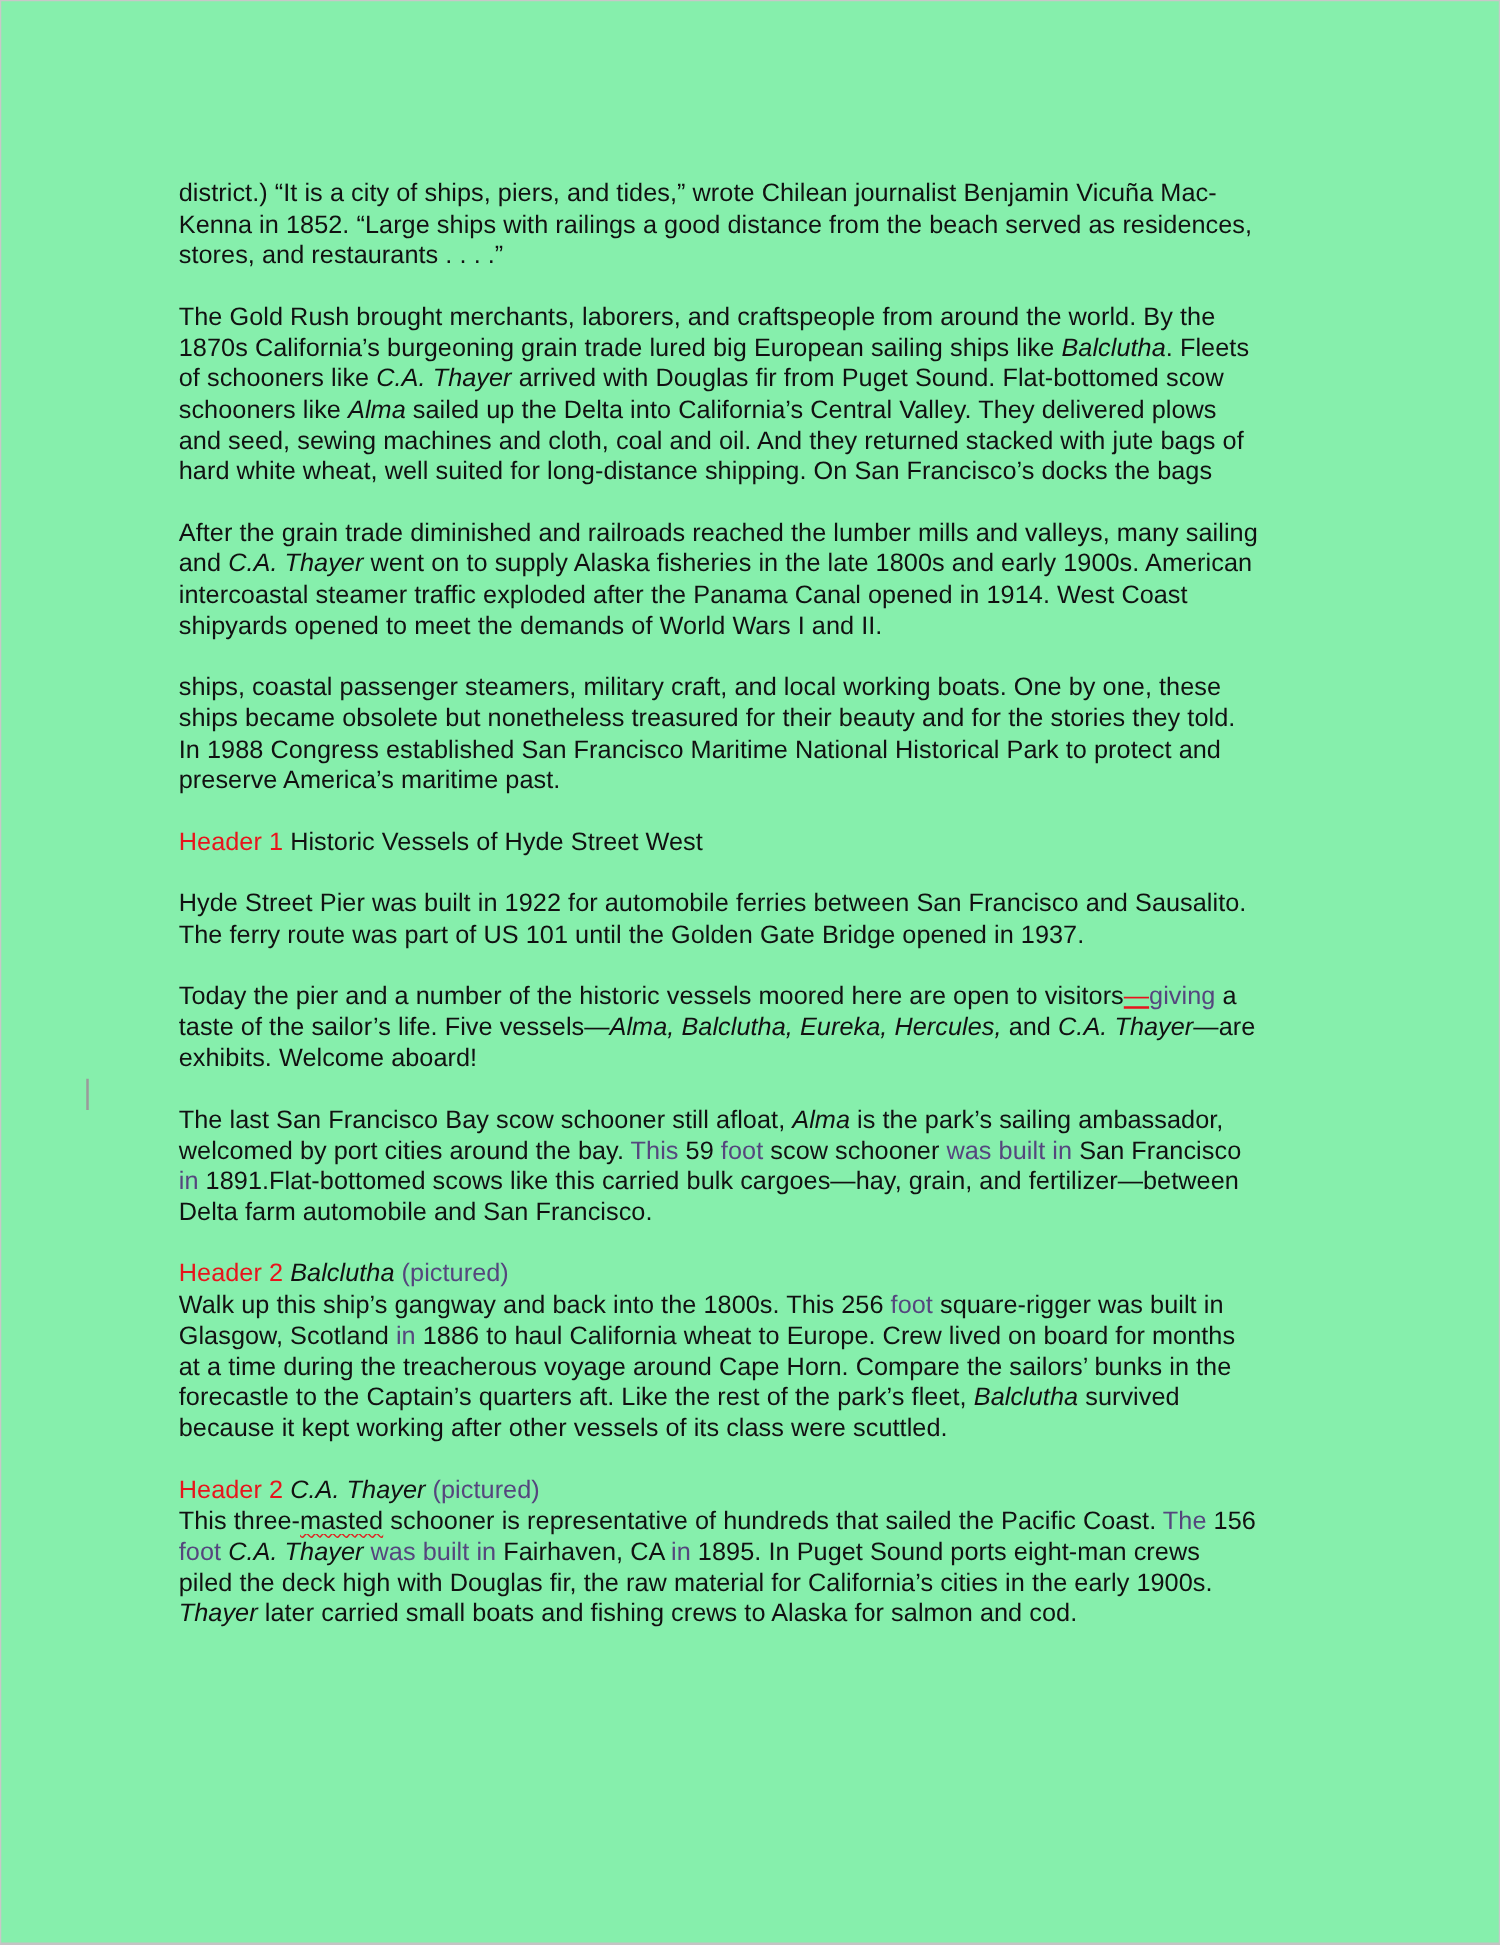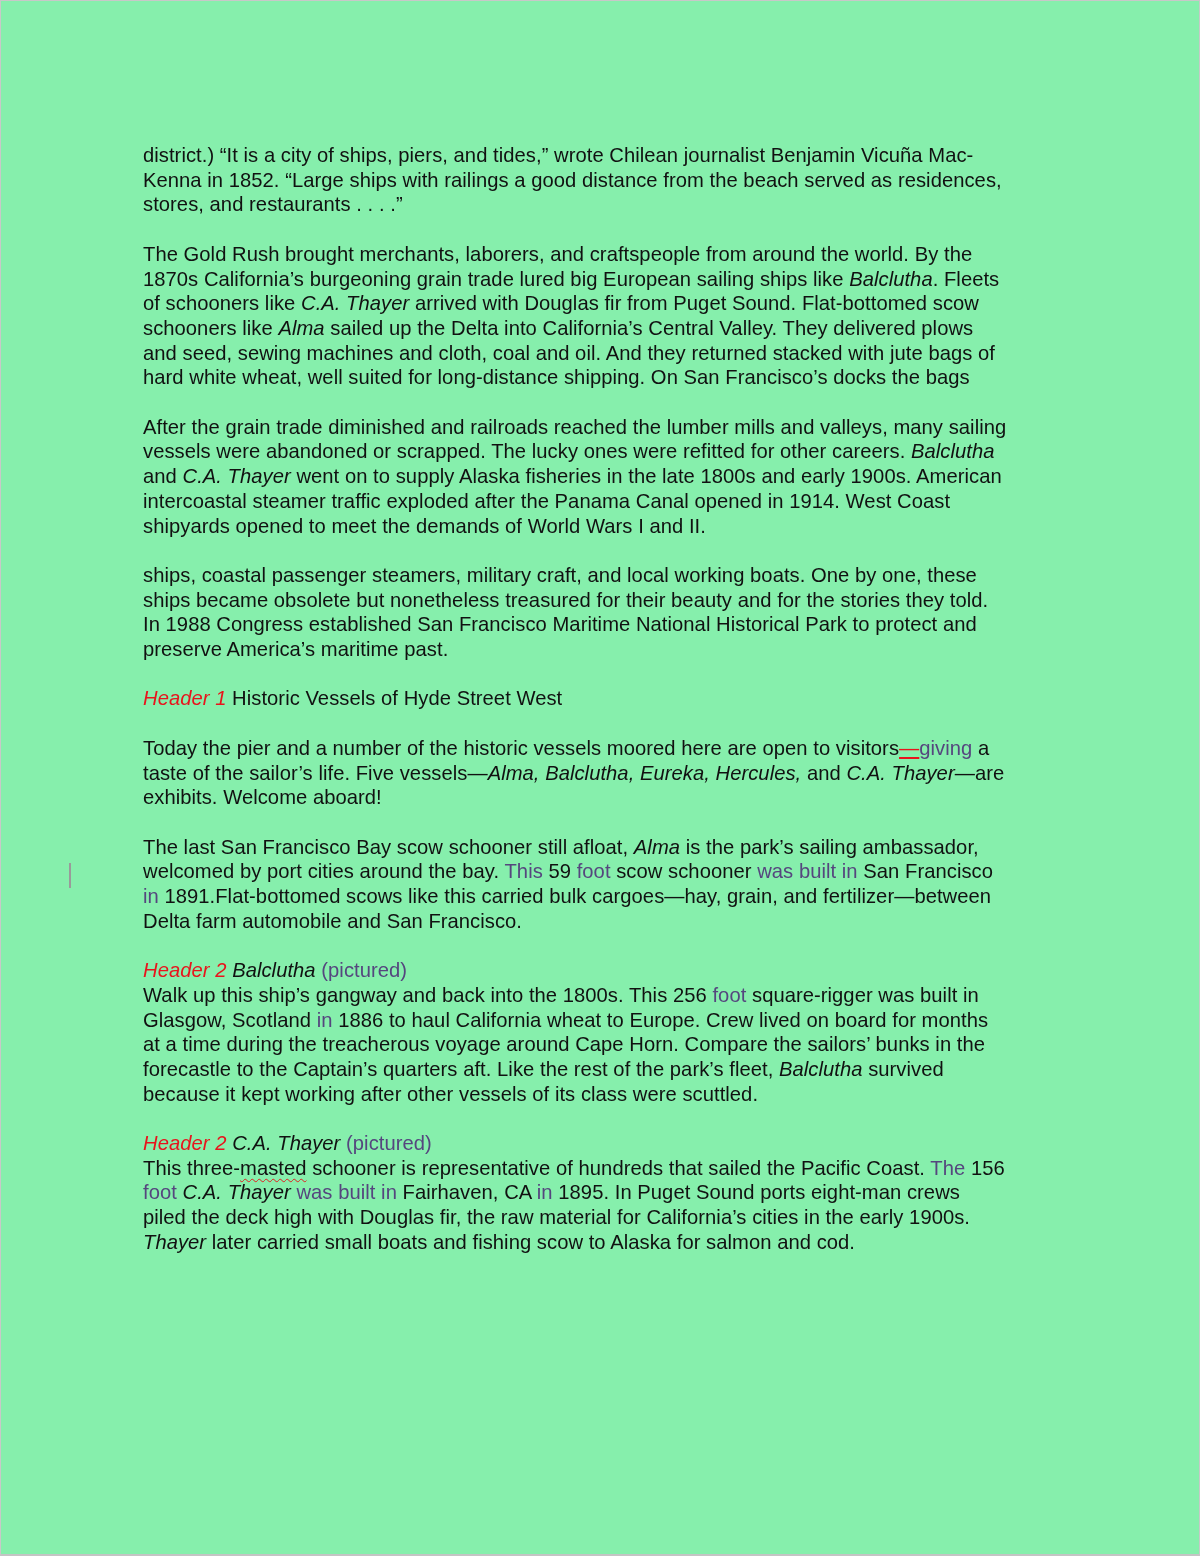--- a/index.html
+++ b/index.html
@@ -16,21 +16,21 @@
       font-family: "Liberation Sans", sans-serif;
       font-size: 20.2px;
       line-height: 24.7px;
       color: #111111;
       letter-spacing: 0.05px;
     }
     .p { margin: 0 0 24.7px 0; }
     .p.tight { margin-bottom: 0; }
     .ln { display: block; white-space: nowrap; }
     .i { font-style: italic; }
-    .tag { color: #e8141c; font-style: italic; }
+    .tag { color: #e8141c; }
     .pur { color: #55467e; text-align: center; }
     .dash-red { color: #e8141c; text-decoration: underline; text-decoration-color: #e8141c; }
     .squiggle {
       text-decoration: underline wavy #e02020;
       text-decoration-thickness: 1px;
       text-underline-offset: 3px;
     }
     .change-bar {
       position: absolute; left: 68px; top: 862px; width: 2px; height: 25px;
       background: #9a9a9a;
@@ -54,37 +54,40 @@
       <span class="ln">The Gold Rush brought merchants, laborers, and craftspeople from around the world. By the</span>
       <span class="ln"><span>1870s California’s burgeoning grain trade lured big European sailing ships like </span><span class="i">Balclutha</span><span>. Fleets</span></span>
       <span class="ln"><span>of schooners like </span><span class="i">C.A. Thayer</span><span> arrived with Douglas fir from Puget Sound. Flat-bottomed scow</span></span>
       <span class="ln"><span>schooners like </span><span class="i">Alma</span><span> sailed up the Delta into California’s Central Valley. They delivered plows</span></span>
       <span class="ln">and seed, sewing machines and cloth, coal and oil. And they returned stacked with jute bags of</span>
       <span class="ln">hard white wheat, well suited for long-distance shipping. On San Francisco’s docks the bags</span>
     </div>
 
     <div class="p">
       <span class="ln">After the grain trade diminished and railroads reached the lumber mills and valleys, many sailing</span>
-      <span class="ln"><span>vessels were abandoned or scrapped. The lucky ones were refitted for other careers. </span><span class="i">Balclutha</span></span>
       <span class="ln"><span>and </span><span class="i">C.A. Thayer</span><span> went on to supply Alaska fisheries in the late 1800s and early 1900s. American</span></span>
       <span class="ln">intercoastal steamer traffic exploded after the Panama Canal opened in 1914. West Coast</span>
       <span class="ln">shipyards opened to meet the demands of World Wars I and II.</span>
     </div>
 
     <div class="p">
       <span class="ln">ships, coastal passenger steamers, military craft, and local working boats. One by one, these</span>
       <span class="ln">ships became obsolete but nonetheless treasured for their beauty and for the stories they told.</span>
       <span class="ln">In 1988 Congress established San Francisco Maritime National Historical Park to protect and</span>
       <span class="ln">preserve America’s maritime past.</span>
     </div>
 
     <div class="p">
       <span class="ln"><span class="tag">Header 1</span><span> Historic Vessels of Hyde Street West</span></span>
     </div>
 
+    <div class="p">
+      <span class="ln">Hyde Street Pier was built in 1922 for automobile ferries between San Francisco and Sausalito.</span>
+      <span class="ln">The ferry route was part of US 101 until the Golden Gate Bridge opened in 1937.</span>
+    </div>
 
     <div class="p">
       <span class="ln"><span>Today the pier and a number of the historic vessels moored here are open to visitors</span><span class="dash-red">—</span><span class="pur">giving</span><span> a</span></span>
       <span class="ln"><span>taste of the sailor’s life. Five vessels—</span><span class="i">Alma, Balclutha, Eureka, Hercules,</span><span> and </span><span class="i">C.A. Thayer</span><span>—are</span></span>
       <span class="ln">exhibits. Welcome aboard!</span>
     </div>
 
     <div class="p">
       <span class="ln"><span>The last San Francisco Bay scow schooner still afloat, </span><span class="i">Alma</span><span> is the park’s sailing ambassador,</span></span>
       <span class="ln"><span>welcomed by port cities around the bay. </span><span class="pur">This</span><span> 59 </span><span class="pur">foot</span><span> scow schooner </span><span class="pur">was built in</span><span> San Francisco</span></span>
@@ -103,17 +106,17 @@
       <span class="ln">because it kept working after other vessels of its class were scuttled.</span>
     </div>
 
     <div class="p tight">
       <span class="ln"><span class="tag">Header 2</span> <span class="i">C.A. Thayer</span> <span class="pur">(pictured)</span></span>
     </div>
     <div class="p">
       <span class="ln"><span>This three-</span><span class="squiggle">masted</span><span> schooner is representative of hundreds that sailed the Pacific Coast. </span><span class="pur">The</span><span> 156</span></span>
       <span class="ln"><span class="pur">foot</span><span> </span><span class="i">C.A. Thayer</span><span> </span><span class="pur">was built in</span><span> Fairhaven, CA </span><span class="pur">in</span><span> 1895. In Puget Sound ports eight-man crews</span></span>
       <span class="ln">piled the deck high with Douglas fir, the raw material for California’s cities in the early 1900s.</span>
-      <span class="ln"><span class="i">Thayer</span><span> later carried small boats and fishing scow to Alaska for salmon and cod.</span></span>
+      <span class="ln"><span class="i">Thayer</span><span> later carried small boats and fishing crews to Alaska for salmon and cod.</span></span>
     </div>
 
   </div>
 </div>
 
 </body></html>

